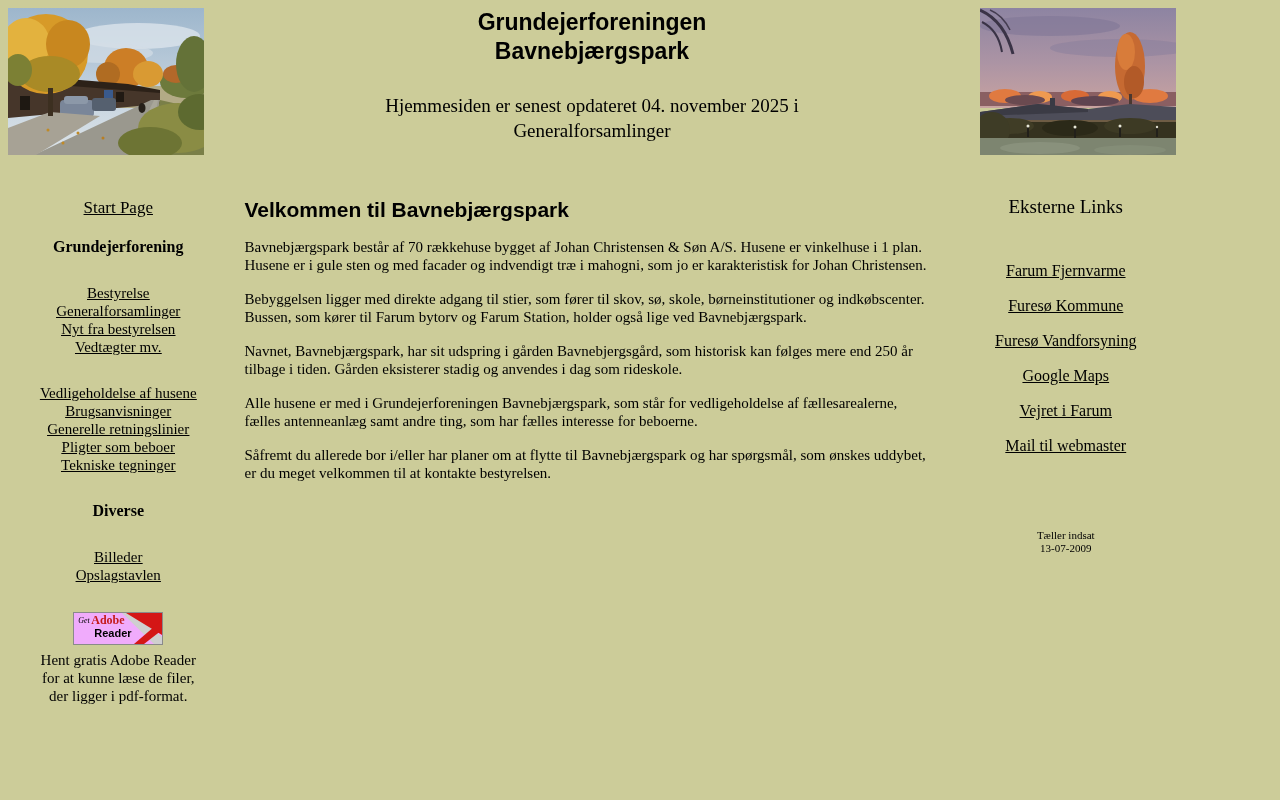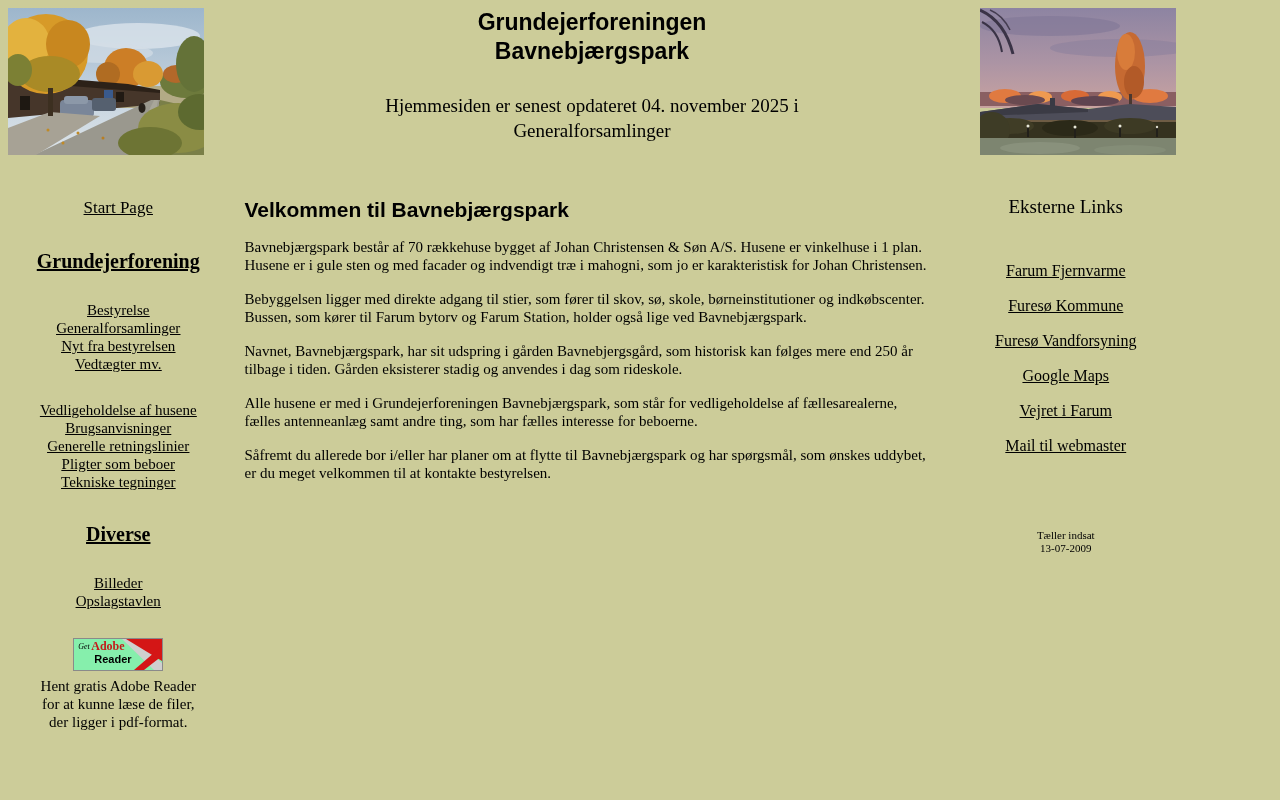--- a/index.html
+++ b/index.html
@@ -19,24 +19,24 @@
   .update-note{font-size:19px;line-height:25px;max-width:500px;margin:27px auto 0;}
 
   
   .content{display:flex;align-items:flex-start;}
   .col-left{width:256px;text-align:center;font-size:15px;}
   .col-main{width:768px;box-sizing:border-box;padding:0 12px 0 8px;}
   .col-right{width:256px;text-align:center;font-size:16px;}
 
   
   .p-start{font-size:17px;margin:14px 0 18px;}
-  .side-head{font-weight:bold;font-size:20px;margin:32px 0 14px;text-decoration:underline;}
+  .side-head{font-weight:bold;font-size:16px;margin:20px 0 14px;}
   .side-links{margin:28px 0;line-height:18px;text-decoration:underline;}
   .adobe-block{margin-top:22px;}
-  .badge{width:88px;height:31px;background:#86efac;border:1px solid #8a8a8a;
+  .badge{width:88px;height:31px;background:#f0abfc;border:1px solid #8a8a8a;
          position:relative;margin:0 auto;display:block;overflow:hidden;text-decoration:none;}
   .badge-get{position:absolute;left:4px;top:3px;font-size:8px;font-style:italic;
              font-family:"Liberation Serif",serif;color:#000;}
   .badge-adobe{position:absolute;left:17px;top:0px;font-size:12px;font-weight:bold;
                color:#c41a1a;font-family:"Liberation Serif",serif;}
   .badge-reader{position:absolute;left:20px;top:14px;font-size:11px;font-weight:bold;
                 color:#000;font-family:"Liberation Sans",sans-serif;}
   .badge-swoosh{position:absolute;right:0;top:0;}
   .adobe-note{font-size:15px;line-height:18px;margin-top:6px;}
 

